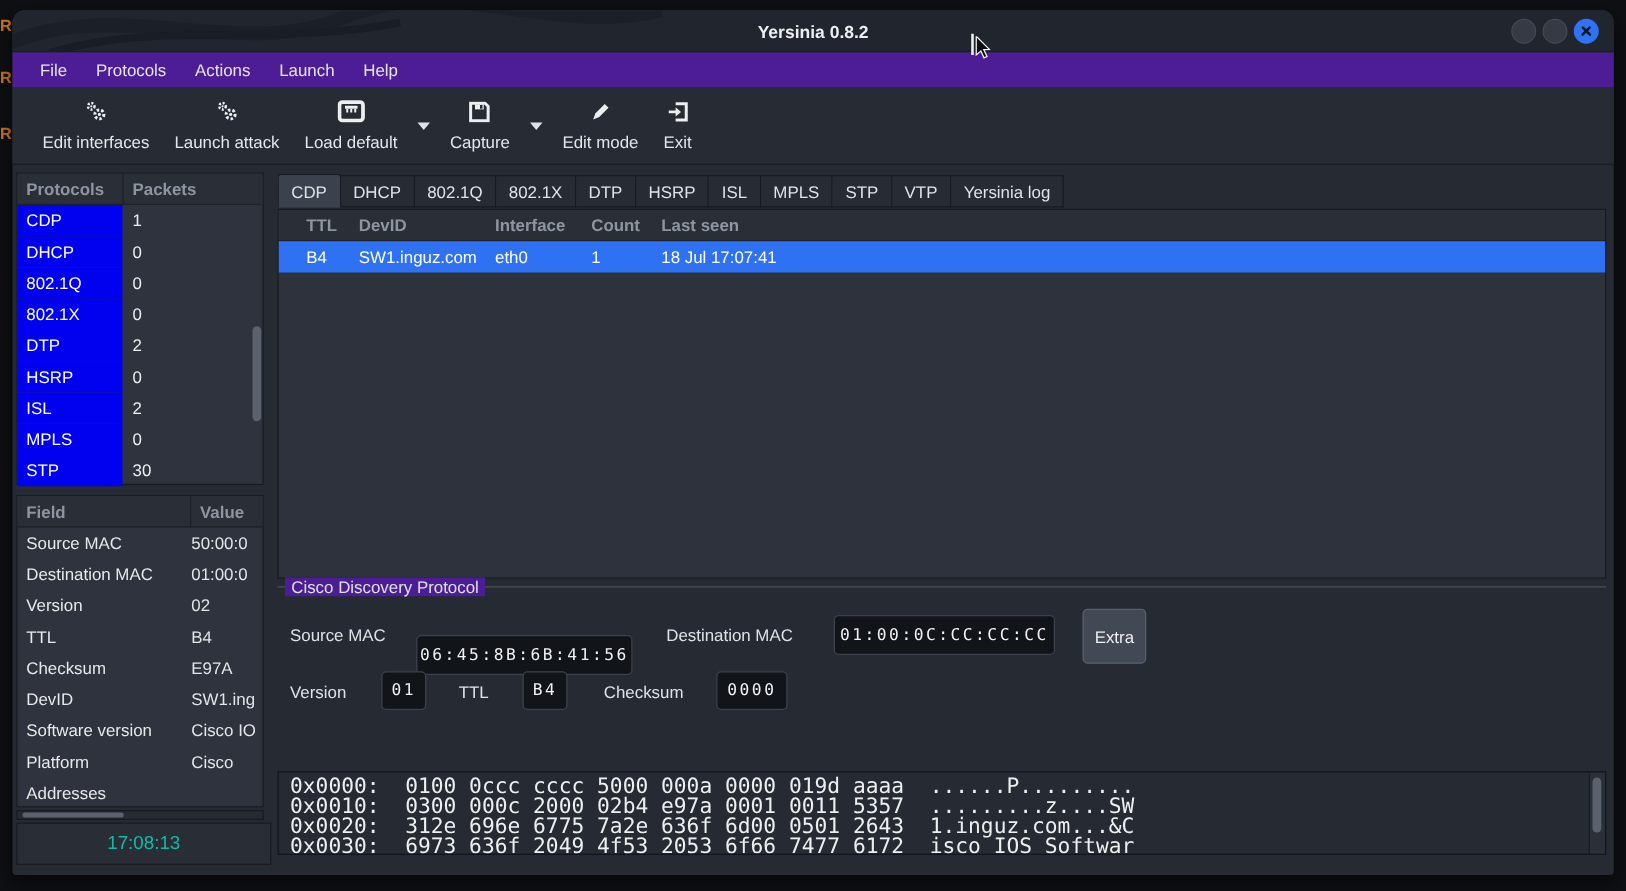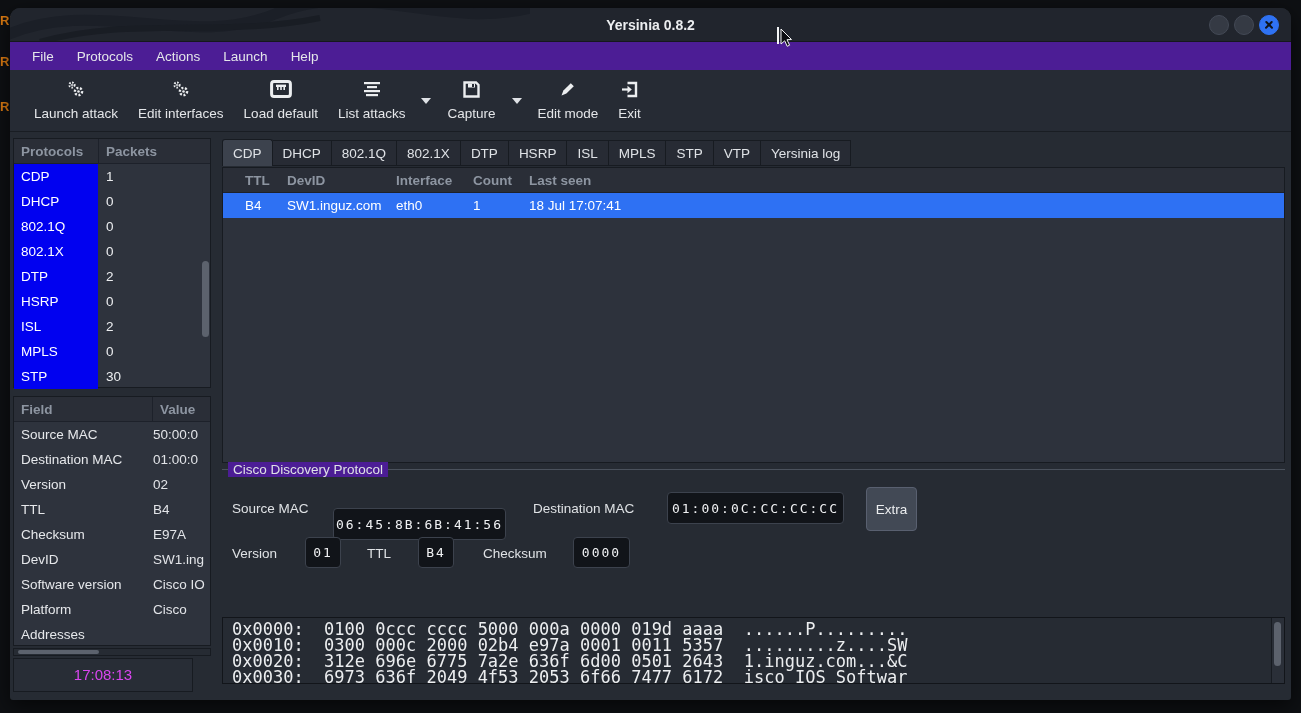--- a/index.html
+++ b/index.html
@@ -65,23 +65,23 @@
   .frow { display:grid; grid-template-columns:138px 1fr; height:25px; align-items:center;
           font-size:13.5px; overflow:hidden; }
   .frow .fname { padding-left:7px; white-space:nowrap; }
   .frow .fval  { padding-left:1px; white-space:nowrap; overflow:hidden; color:#e2e4e8; }
 
   .vthumb { position:absolute; width:7px; border-radius:4px; background:#5c626d; }
   .hscroll { position:absolute; left:3px; top:640px; width:198px; height:8px;
              background:#262b33; border:1px solid #171b21; }
   .hthumb { position:absolute; left:4px; top:1px; width:81px; height:4px;
             border-radius:3px; background:#5c626d; }
-  .clockbox { position:absolute; left:3px; top:650px; width:180px; height:34px;
+  .clockbox { position:absolute; left:3px; top:650px; width:204px; height:34px;
               background:#282d36; border:1px solid #171b21; text-align:center;
-              line-height:32px; font-size:15px; color:#d946ef; }
+              line-height:32px; font-size:15px; color:#14b8a6; }
 
   
   .tabs { position:absolute; left:212px; top:131px; height:27px; display:flex; align-items:flex-end; }
   .tab { height:26px; line-height:26px; padding:0 10px; font-size:13.5px; color:#dfe2e6;
          background:#272b34; border:1px solid #171b21; border-left:none; }
   .tab:first-child { border-left:1px solid #171b21; }
   .tab.active { background:#3c424d; height:27px; line-height:27px; border-bottom:none;
                 border-radius:3px 3px 0 0; }
 
   .pkt-table { position:absolute; left:212px; top:159px; width:1063px; height:296px;
@@ -151,55 +151,44 @@
   <div class="toolbar">
     <div class="tb-item">
       <span class="tb-icon">
         <svg width="20" height="20" viewBox="0 0 20 20">
           <circle cx="6" cy="6" r="2.6" fill="none" stroke="#eceef0" stroke-width="2" stroke-dasharray="1.6 1.4"></circle>
           <circle cx="6" cy="6" r="0.9" fill="#eceef0"></circle>
           <circle cx="12.5" cy="12.5" r="3.6" fill="none" stroke="#eceef0" stroke-width="2.4" stroke-dasharray="2 1.6"></circle>
           <circle cx="12.5" cy="12.5" r="1.3" fill="#eceef0"></circle>
         </svg>
       </span>
-      <span class="tb-label">Launch attack</span>
+      <span class="tb-label">Edit interfaces</span>
     </div>
     <div class="tb-item">
       <span class="tb-icon">
         <svg width="20" height="20" viewBox="0 0 20 20">
           <circle cx="6" cy="6" r="2.6" fill="none" stroke="#eceef0" stroke-width="2" stroke-dasharray="1.6 1.4"></circle>
           <circle cx="6" cy="6" r="0.9" fill="#eceef0"></circle>
           <circle cx="12.5" cy="12.5" r="3.6" fill="none" stroke="#eceef0" stroke-width="2.4" stroke-dasharray="2 1.6"></circle>
           <circle cx="12.5" cy="12.5" r="1.3" fill="#eceef0"></circle>
         </svg>
       </span>
-      <span class="tb-label">Edit interfaces</span>
+      <span class="tb-label">Launch attack</span>
     </div>
     <div class="tb-item">
       <span class="tb-icon">
         <svg width="22" height="18" viewBox="0 0 22 18">
           <rect x="1.6" y="1.6" width="18.8" height="14.8" rx="2.4" fill="none" stroke="#eceef0" stroke-width="3"></rect>
           <rect x="6" y="4.6" width="10" height="2.4" fill="#eceef0"></rect>
           <rect x="7" y="7" width="1.6" height="3" fill="#eceef0"></rect>
           <rect x="10.2" y="7" width="1.6" height="3" fill="#eceef0"></rect>
           <rect x="13.4" y="7" width="1.6" height="3" fill="#eceef0"></rect>
         </svg>
       </span>
       <span class="tb-label">Load default</span>
-    </div>
-    <div class="tb-item">
-      <span class="tb-icon">
-        <svg width="18" height="16" viewBox="0 0 18 16">
-          <rect x="1" y="1" width="16" height="2.2" fill="#eceef0"></rect>
-          <rect x="4" y="5" width="10" height="2.2" fill="#eceef0"></rect>
-          <rect x="1" y="9" width="16" height="2.2" fill="#eceef0"></rect>
-          <rect x="3" y="13" width="12" height="2.2" fill="#eceef0"></rect>
-        </svg>
-      </span>
-      <span class="tb-label">List attacks</span>
     </div>
     <div class="tb-dd">
         <span class="tri"></span>
       </div>
     <div class="tb-item">
       <span class="tb-icon">
         <svg width="17" height="17" viewBox="0 0 17 17">
           <path d="M1.5 1.5 H13 L15.5 4 V15.5 H1.5 Z" fill="none" stroke="#eceef0" stroke-width="2.4"></path>
           <rect x="5" y="2.5" width="7" height="4" fill="#eceef0"></rect>
           <rect x="9" y="3" width="2" height="3" fill="#262b34"></rect>

